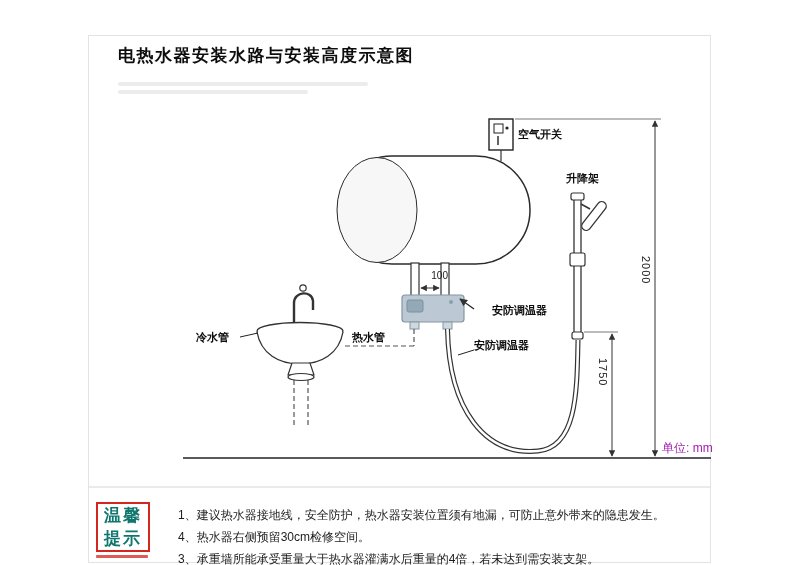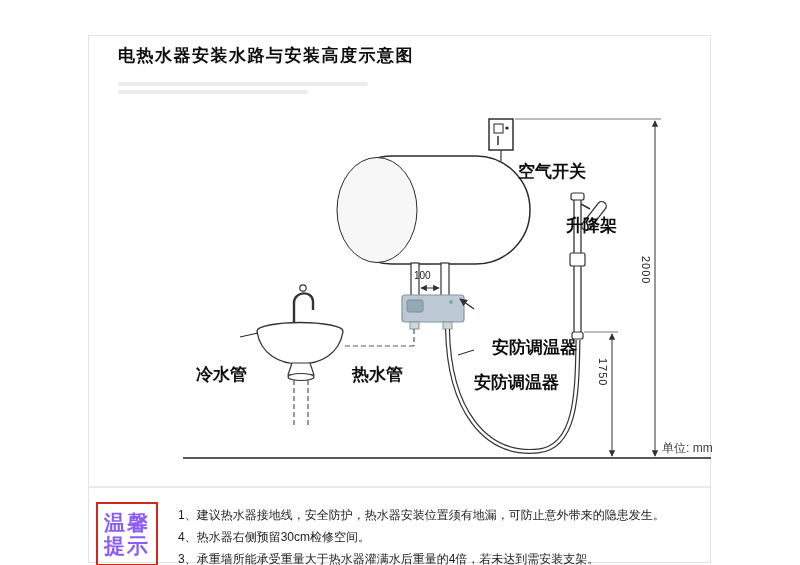--- a/index.html
+++ b/index.html
@@ -6,30 +6,30 @@
   .page{
     position:relative;width:800px;height:565px;background:#ffffff;overflow:hidden;
     font-family:"Liberation Sans","DejaVu Sans",sans-serif;color:#111;
   }
   .abs{position:absolute;}
   svg.linework{position:absolute;left:0;top:0;}
   .title{
     left:118px;top:44px;font-size:17px;font-weight:bold;letter-spacing:1.5px;color:#0d0d0d;
   }
   .wm-bar{background:#ececec;border-radius:2px;height:4px;}
-  .lbl{font-size:17px;font-weight:bold;color:#0d0d0d;white-space:nowrap;margin-top:33px;}
+  .lbl{font-size:11px;font-weight:bold;color:#0d0d0d;white-space:nowrap;}
   .dim{
     font-size:11px;font-weight:normal;color:#222;
     writing-mode:vertical-rl;letter-spacing:1px;white-space:nowrap;
   }
-  .dim-h{font-size:10px;color:#222;text-align:left;}
-  .unit{font-size:12px;color:#404040;white-space:nowrap;}
+  .dim-h{font-size:10px;color:#222;text-align:right;}
+  .unit{font-size:12px;color:#a21caf;white-space:nowrap;}
   .badge-box{
-    border:2px solid #d3261c;color:#8b5cf6;font-weight:bold;font-size:21px;
-    line-height:23px;padding:7px 6px;text-align:center;letter-spacing:2px;display:inline-block;
+    border:2px solid #d3261c;color:#0f766e;font-weight:bold;font-size:17px;
+    line-height:23px;padding:0 6px;text-align:center;letter-spacing:2px;display:inline-block;
   }
   .badge-bar{background:#d3261c;opacity:.75;height:3px;border-radius:1px;margin-top:3px;}
   .tip-line{font-size:12px;line-height:22px;color:#1c1c1c;white-space:nowrap;}
 </style>
 </head>
 <body>
 
 <div class="page">
 
   <svg class="linework" width="800" height="565" viewBox="0 0 800 565">
@@ -117,21 +117,21 @@
     </g>
 
     <line x1="240" y1="337" x2="258" y2="333" stroke="#222" stroke-width="1"></line>
   </svg>
 
   <div class="abs title">电热水器安装水路与安装高度示意图</div>
   <div class="abs wm-bar" style="left:118px;top:82px;width:250px;"></div>
   <div class="abs wm-bar" style="left:118px;top:90px;width:190px;"></div>
 
   <div class="abs lbl" style="left:518px;top:127px;">空气开关</div>
-  <div class="abs lbl" style="left:566px;top:181px;">升降架</div>
+  <div class="abs lbl" style="left:566px;top:171px;">升降架</div>
   <div class="abs lbl" style="left:492px;top:303px;">安防调温器</div>
   <div class="abs lbl" style="left:196px;top:330px;">冷水管</div>
   <div class="abs lbl" style="left:352px;top:330px;font-family:Liberation Mono, monospace;">热水管</div>
   <div class="abs lbl" style="left:474px;top:338px;">安防调温器</div>
 
   <div class="abs dim" style="left:640px;top:256px;">2000</div>
   <div class="abs dim" style="left:597px;top:358px;">1750</div>
   <div class="abs dim-h" style="left:414px;top:270px;width:34px;">100</div>
 
   <div class="abs unit" style="left:662px;top:440px;">单位: mm</div>

